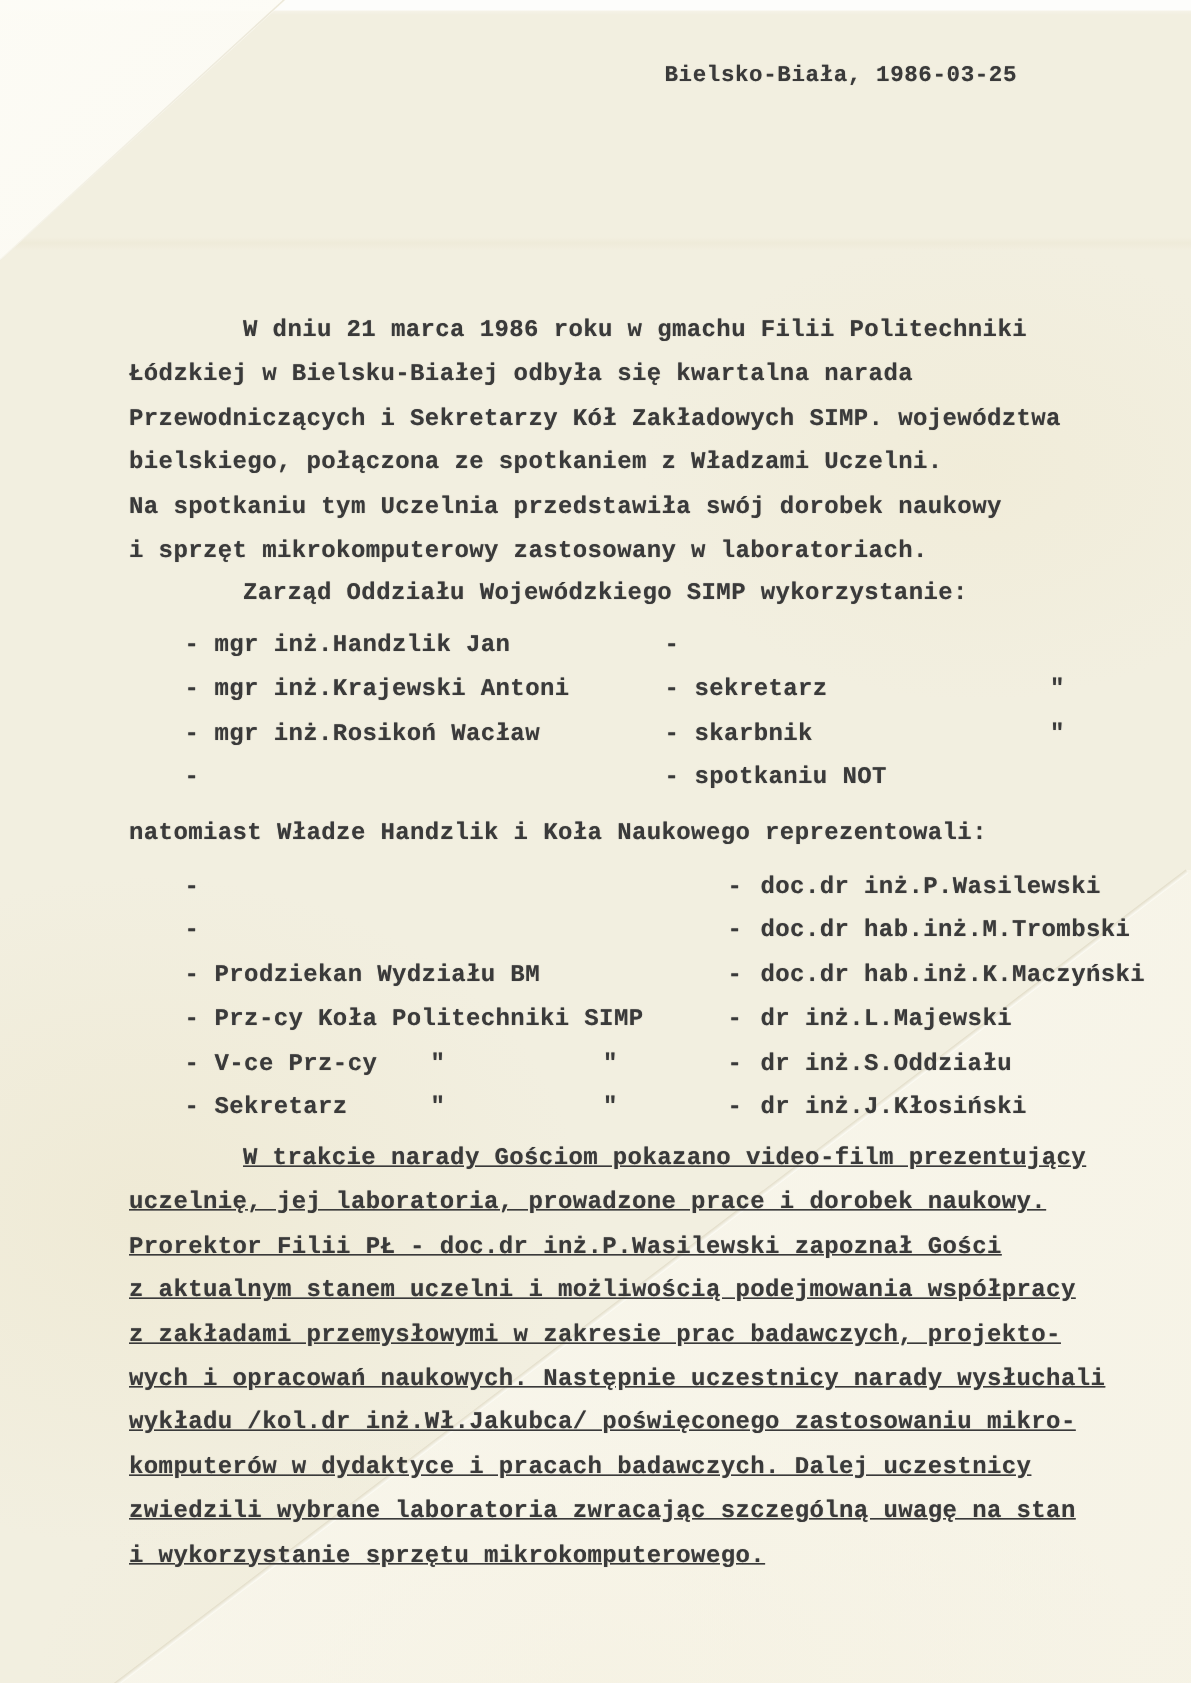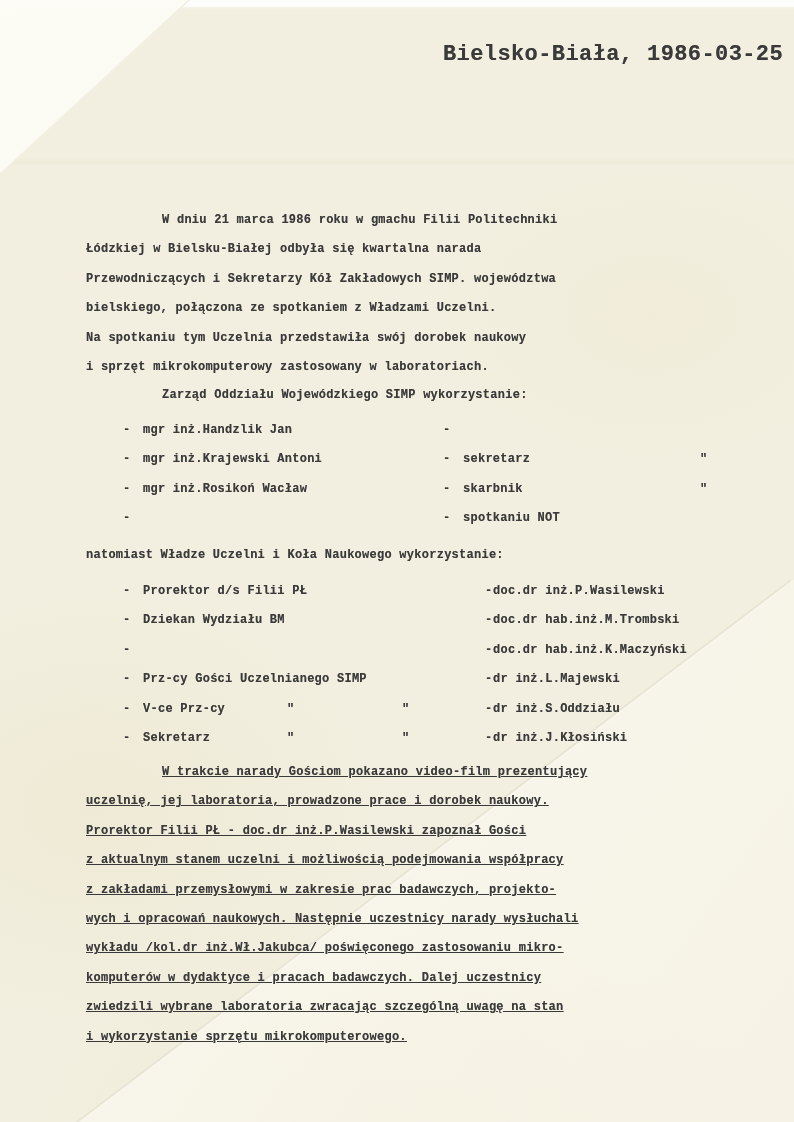--- a/index.html
+++ b/index.html
@@ -47,29 +47,29 @@
   .crease {
     position: absolute; left: 76px; top: 1122px;
     width: 897px; height: 3px;
     background: linear-gradient(to bottom, rgba(196,186,153,.42), rgba(255,255,250,.85));
     transform: rotate(-37.2deg);
     transform-origin: 0 0;
   }
   .typew {
     font-family: "Liberation Mono", "DejaVu Sans Mono", monospace;
     font-weight: 700;
-    font-size: 12px;
+    font-size: 16px;
     letter-spacing: 0.26px;
     color: #3a3a3a;
     text-shadow: 0 0 0.6px rgba(55,55,55,.55);
     white-space: pre;
   }
   .date {
     position: absolute; left: 443px; top: 42px;
-    font-size: 22px; letter-spacing: 0.4px;
+    font-size: 15px; letter-spacing: 0.4px;
   }
   .para { position: absolute; left: 86px; }
   .para .line { height: 29.4px; line-height: 29.4px; }
   .p1 { top: 206px; }
   .p1 .line:first-child { text-indent: 76px; }
   .p2 { top: 381px; }
   .p2 .line:first-child { text-indent: 76px; }
   .p3 { top: 758px; text-decoration: underline; }
   .p3 .line:first-child { text-indent: 76px; }
   .heading2 { position: absolute; left: 86px; top: 541px; line-height: 29.4px; }
@@ -81,21 +81,21 @@
   .l1 .dash  { left: 37px; }
   .l1 .left  { left: 57px; }
   .l1 .rdash { left: 357px; }
   .l1 .right { left: 377px; }
   .l1 .ditto { left: 614px; }
   .l2 .dash  { left: 37px; }
   .l2 .left  { left: 57px; }
   .l2 .m1    { left: 201px; }
   .l2 .m2    { left: 316px; }
   .l2 .rdash { left: 399px; }
-  .l2 .right { left: 407px; }
+  .l2 .right { left: 421px; }
 </style>
 </head>
 <body>
 
 <div class="page">
 
   <div class="scan-edge"></div>
   <div class="corner-fold"></div>
   <div class="corner-crease"></div>
   <div class="fold-region"></div>
@@ -124,45 +124,44 @@
       <span class="rdash">-</span>
       <span class="right">skarbnik</span>
       <span class="ditto">"</span>
     </div><div class="row">
       <span class="dash">-</span>
       <span class="rdash">-</span>
       <span class="right">spotkaniu NOT</span>
       <span class="ditto"></span>
     </div></div>
 
-  <div class="heading2 typew">natomiast Władze Uczelni i Koła Naukowego wykorzystanie:</div>
+  <div class="heading2 typew">natomiast Władze Handzlik i Koła Naukowego reprezentowali:</div>
 
   <div class="list l2 typew"><div class="row">
       <span class="dash">-</span>
-      <span class="left">Prorektor d/s Filii PŁ</span>
       <span class="m1"></span>
       <span class="m2"></span>
       <span class="rdash">-</span>
       <span class="right">doc.dr inż.P.Wasilewski</span>
     </div><div class="row">
       <span class="dash">-</span>
-      <span class="left">Dziekan Wydziału BM</span>
       <span class="m1"></span>
       <span class="m2"></span>
       <span class="rdash">-</span>
       <span class="right">doc.dr hab.inż.M.Trombski</span>
     </div><div class="row">
       <span class="dash">-</span>
+      <span class="left">Prodziekan Wydziału BM</span>
       <span class="m1"></span>
       <span class="m2"></span>
       <span class="rdash">-</span>
       <span class="right">doc.dr hab.inż.K.Maczyński</span>
     </div><div class="row">
       <span class="dash">-</span>
-      <span class="left">Prz-cy Gości Uczelnianego SIMP</span>
+      <span class="left">Prz-cy Koła Politechniki SIMP</span>
       <span class="m1"></span>
       <span class="m2"></span>
       <span class="rdash">-</span>
       <span class="right">dr inż.L.Majewski</span>
     </div><div class="row">
       <span class="dash">-</span>
       <span class="left">V-ce Prz-cy</span>
       <span class="m1">"</span>
       <span class="m2">"</span>
       <span class="rdash">-</span>

